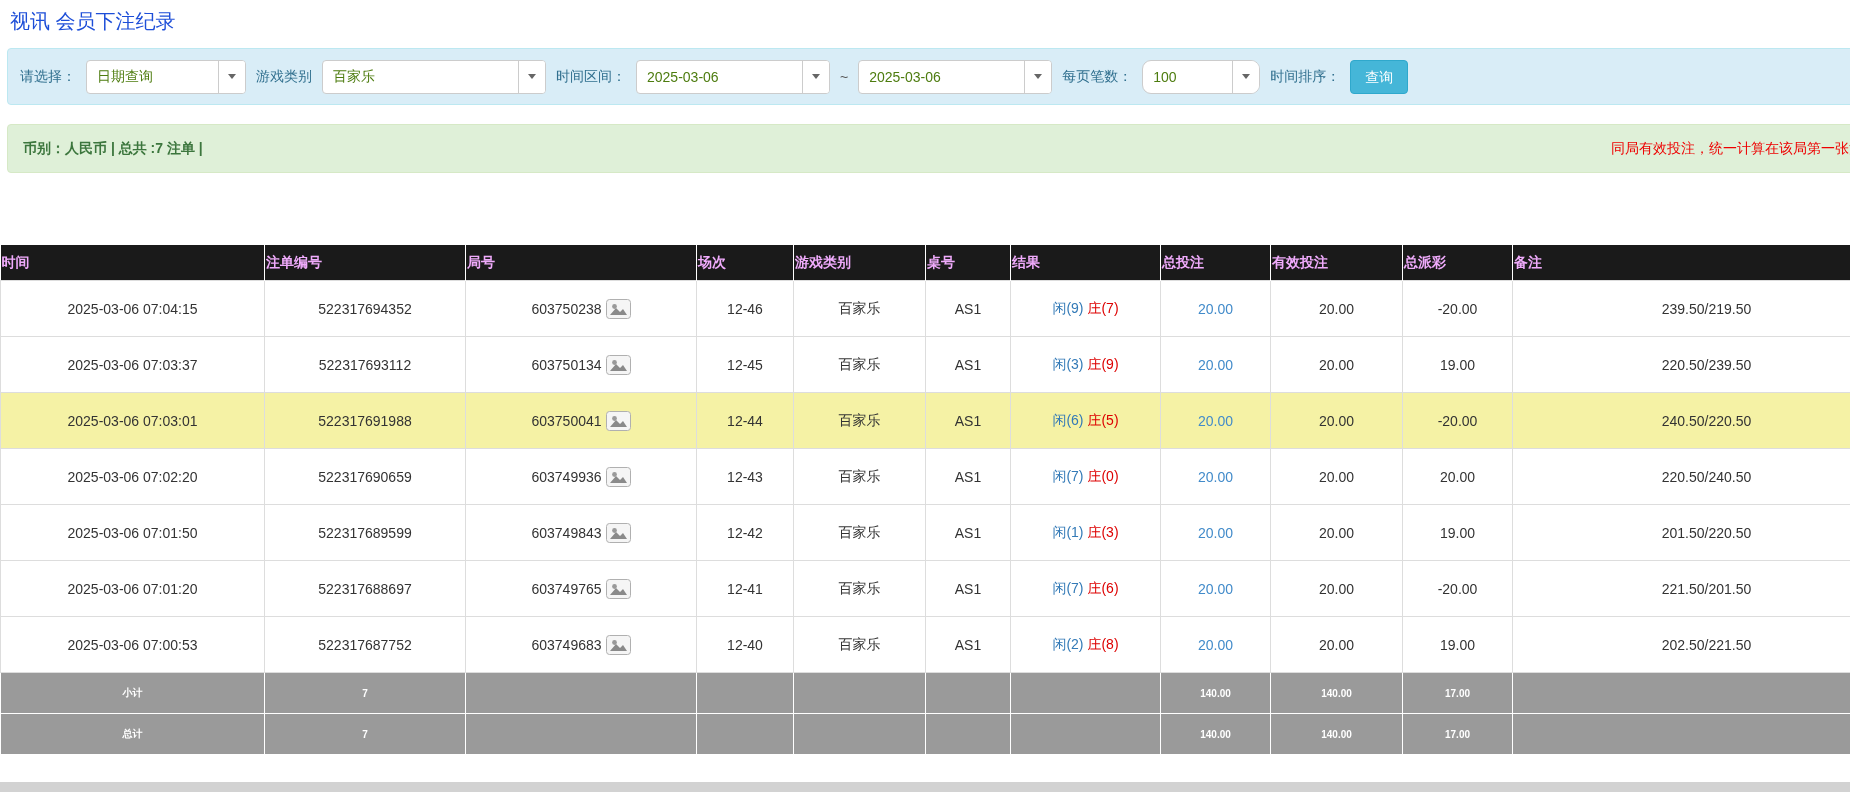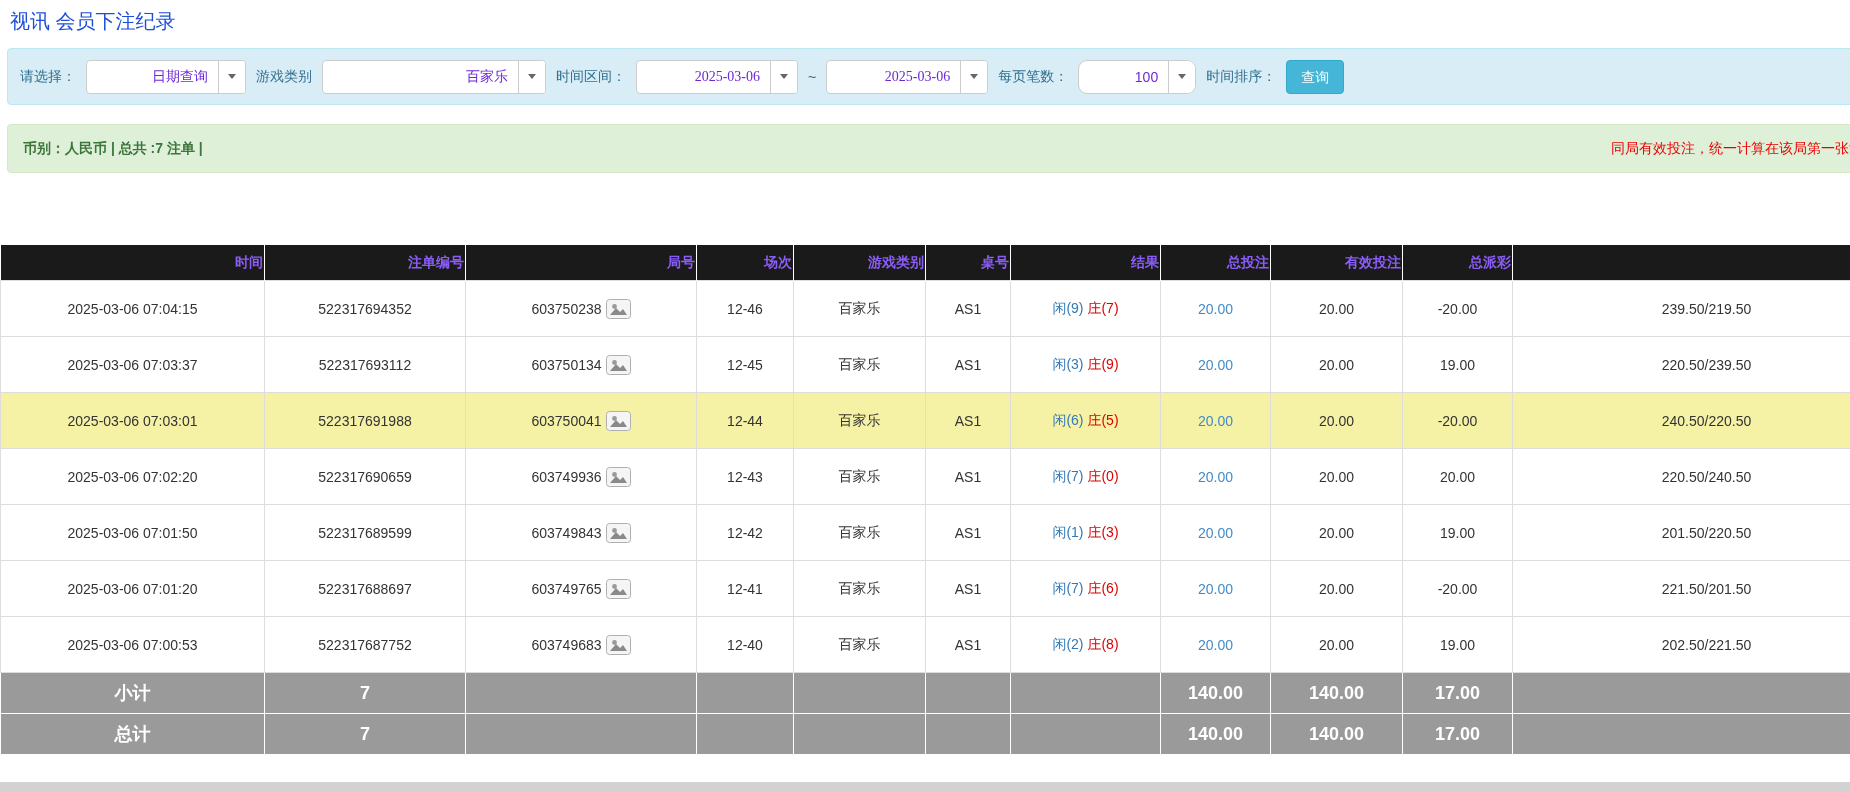--- a/index.html
+++ b/index.html
@@ -62,42 +62,42 @@
     border-radius: 4px;
     display: flex;
     align-items: center;
     cursor: pointer;
     overflow: hidden;
   }
   .select .val {
     flex: 1;
     padding: 0 10px;
     font-size: 14px;
-    color: #6d28d9;
+    color: #4d7c0f;
     white-space: nowrap;
-    text-align: right;
+    text-align: left;
   }
   .select .caret-box {
     width: 26px;
     align-self: stretch;
     border-left: 1px solid #ccc;
     display: flex;
     align-items: center;
     justify-content: center;
     background: #fff;
   }
   .caret {
     width: 0; height: 0;
     border-left: 4px solid transparent;
     border-right: 4px solid transparent;
     border-top: 5px solid #666;
   }
   .w160 { width: 160px; }
   .w224 { width: 224px; }
-  .w194 { width: 162px; font-family: Liberation Serif, serif; }
+  .w194 { width: 194px; }
   .w118 { width: 118px; border-radius: 9px; }
   .w195 { width: 195px; }
   .tilde { font-size: 14px; color: #555; }
   .btn-search {
     height: 34px;
     padding: 8px 14px;
     background: var(--accent-button);
     border: 1px solid #2fa8cc;
     border-radius: 4px;
     color: #fff;
@@ -123,43 +123,43 @@
 
   
   .bet-table {
     margin-top: 72px;
     border-collapse: collapse;
     table-layout: fixed;
     width: 1900px;
   }
   .bet-table thead th {
     background: var(--header-bg);
-    color: #8b5cf6;
+    color: #f0abfc;
     font-weight: bold;
     font-size: 14px;
     height: 33px;
     border-left: 1px solid #fff;
-    text-align: right;
+    text-align: left;
   }
   .bet-table thead th:first-child { border-left: none; }
   .bet-table tbody td {
     height: 53px;
     text-align: center;
     font-size: 14px;
     color: #333;
     border: 1px solid #ddd;
     background: #fff;
   }
   .bet-table tbody tr.highlight td { background: var(--highlight-row); }
   .bet-table tfoot td {
     height: 38px;
     background: var(--footer-row-bg);
     color: #fff;
     font-weight: bold;
-    font-size: 18px;
+    font-size: 10px;
     text-align: center;
     border: 1px solid #fff;
   }
   .res-player { color: var(--player-blue); }
   .res-banker { color: var(--banker-red); }
   .bet-link { color: var(--link-blue); text-decoration: none; cursor: pointer; }
   .neg { color: var(--negative-red); }
   .round-wrap { display: inline-flex; align-items: center; gap: 4px; }
   .round-icon { display: inline-flex; cursor: pointer; }
   .round-icon svg { display: block; }

